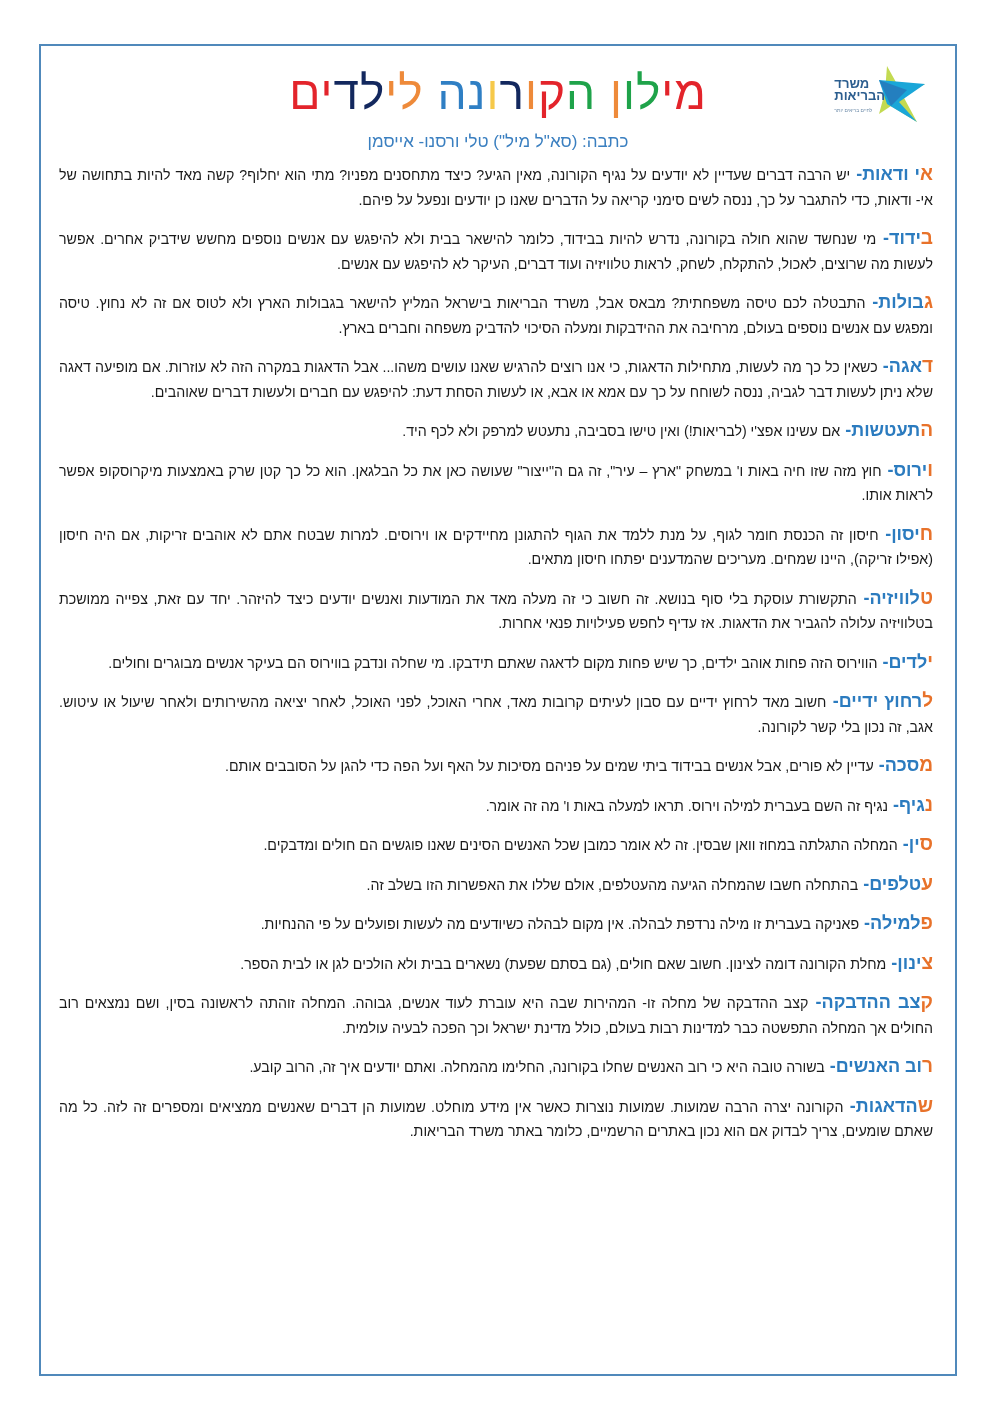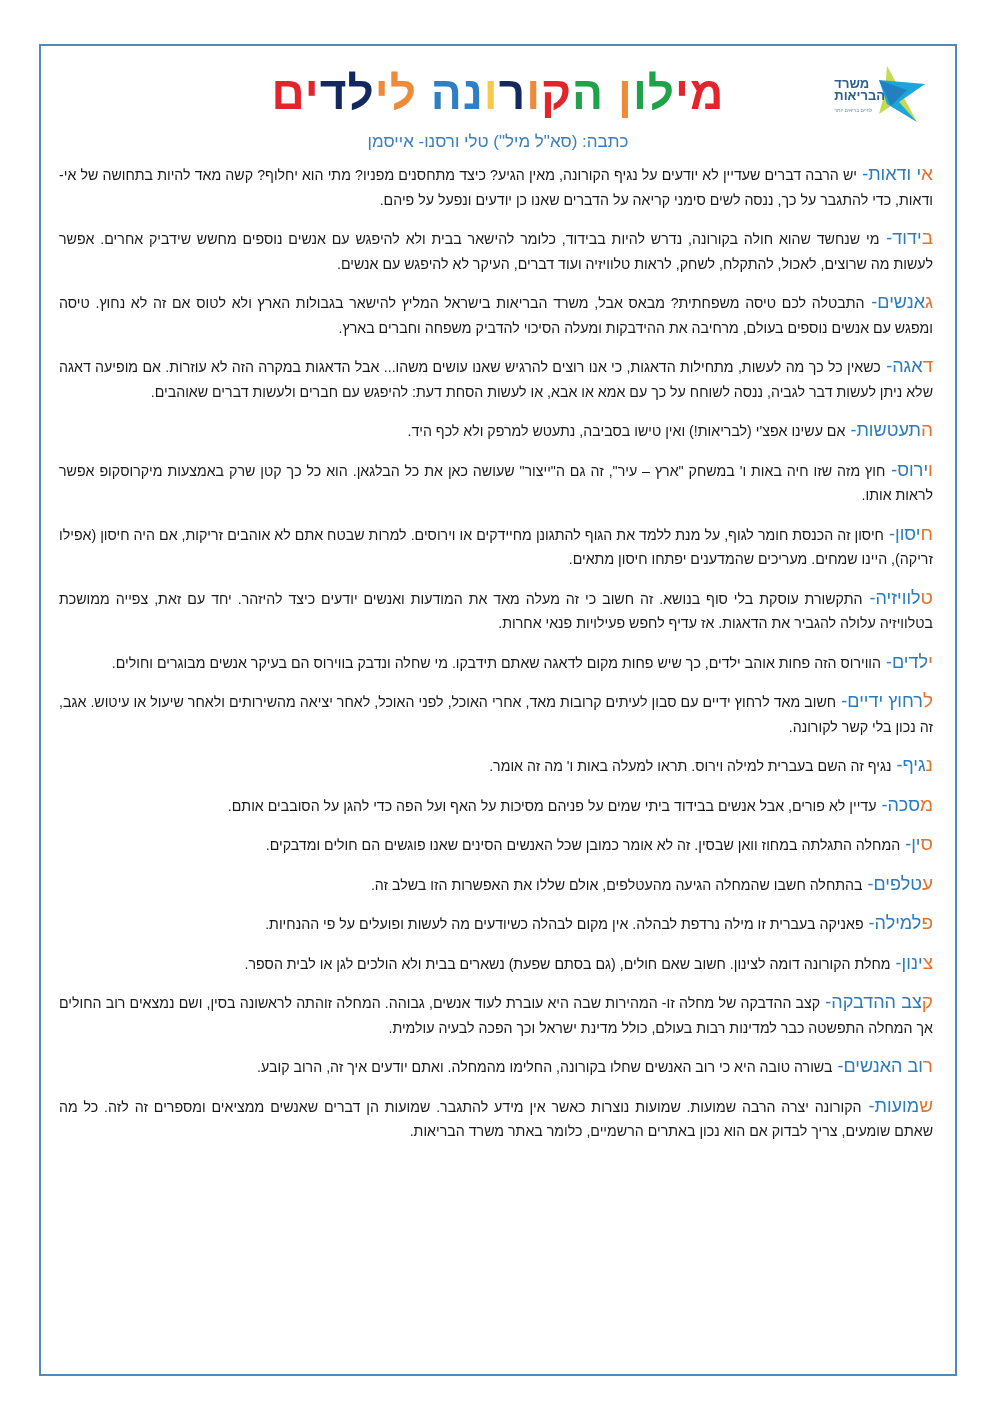--- a/index.html
+++ b/index.html
@@ -8,27 +8,27 @@
     .page-frame {
       position: absolute; left: 39px; top: 44px; width: 914px; height: 1328px;
       border: 2px solid #5089bb; box-sizing: content-box;
     }
     .header { position: absolute; top: 0; left: 0; right: 0; height: 110px; }
     .logo { position: absolute; right: 26px; top: 16px; width: 112px; height: 62px; }
     .logo-text { position: absolute; right: 44px; top: 16px; color: #2c5e8f; font-weight: bold;
                  font-size: 13px; line-height: 12px; text-align: left; }
     .logo-text .small { font-size: 5px; color: #6b8aa8; font-weight: normal; display:block; margin-top:2px;}
     .title { position: absolute; top: 18px; left: 0; right: 0; text-align: center;
-             font-size: 46px; font-weight: bold; letter-spacing: 1px; line-height: 58px; }
+             font-size: 46px; font-weight: normal; letter-spacing: 1px; line-height: 58px; }
     .title span { display: inline; }
     .subtitle { position: absolute; top: 86px; left: 0; right: 0; text-align: center;
                 font-size: 17px; color: #3a7fc0; }
     .entries { position: absolute; top: 116px; right: 22px; left: 18px; }
     .entry { font-size: 14.2px; line-height: 24.5px; color: #1a1a1a; margin-bottom: 14px; text-align: justify; }
-    .term { font-weight: normal; font-size: 18px; color: #2b7bbf; }
+    .term { font-weight: bold; font-size: 18px; color: #2b7bbf; }
     .term .first { color: #e8722a; font-size: 19px; }
     .term .dash { color: #2b7bbf; }
   </style>
 </head>
 <body>
 
 <div class="page-frame">
 
   <div class="header">
     <div class="logo">
@@ -44,31 +44,31 @@
       </div>
     </div>
 
     <div class="title" id="title"><span style="color: rgb(227, 36, 43);">מ</span><span style="color: rgb(227, 36, 43);">י</span><span style="color: rgb(31, 163, 74);">ל</span><span style="color: rgb(31, 163, 74);">ו</span><span style="color: rgb(238, 138, 58);">ן</span><span style="color: rgb(0, 0, 0);">&nbsp;</span><span style="color: rgb(31, 163, 74);">ה</span><span style="color: rgb(227, 36, 43);">ק</span><span style="color: rgb(238, 138, 58);">ו</span><span style="color: rgb(19, 40, 94);">ר</span><span style="color: rgb(246, 201, 74);">ו</span><span style="color: rgb(47, 127, 196);">נ</span><span style="color: rgb(47, 127, 196);">ה</span><span style="color: rgb(0, 0, 0);">&nbsp;</span><span style="color: rgb(238, 138, 58);">ל</span><span style="color: rgb(238, 138, 58);">י</span><span style="color: rgb(19, 40, 94);">ל</span><span style="color: rgb(19, 40, 94);">ד</span><span style="color: rgb(227, 36, 43);">י</span><span style="color: rgb(227, 36, 43);">ם</span></div>
     <div class="subtitle">כתבה:  (סא"ל מיל") טלי ורסנו- אייסמן</div>
   </div>
 
   <div class="entries" id="entries">
       <div class="entry"><span class="term"><span class="first">א</span><span>י ודאות</span><span class="dash">- </span></span><span>יש הרבה דברים שעדיין לא יודעים על נגיף הקורונה, מאין הגיע? כיצד מתחסנים מפניו? מתי הוא יחלוף? קשה מאד להיות בתחושה של אי- ודאות, כדי להתגבר על כך, ננסה לשים סימני קריאה על הדברים שאנו כן יודעים ונפעל על פיהם.</span></div>
       <div class="entry"><span class="term"><span class="first">ב</span><span>ידוד</span><span class="dash">- </span></span><span>מי שנחשד שהוא חולה בקורונה, נדרש להיות בבידוד, כלומר להישאר בבית ולא להיפגש עם אנשים נוספים מחשש שידביק אחרים. אפשר לעשות מה שרוצים, לאכול, להתקלח, לשחק, לראות טלוויזיה ועוד דברים, העיקר לא להיפגש עם אנשים.</span></div>
-      <div class="entry"><span class="term"><span class="first">ג</span><span>אנשים</span><span class="dash">- </span></span><span>התבטלה לכם טיסה משפחתית? מבאס אבל, משרד הבריאות בישראל המליץ להישאר בגבולות הארץ ולא לטוס אם זה לא נחוץ. טיסה ומפגש עם אנשים נוספים בעולם, מרחיבה את ההידבקות ומעלה הסיכוי להדביק משפחה וחברים בארץ.</span></div>
+      <div class="entry"><span class="term"><span class="first">ג</span><span>בולות</span><span class="dash">- </span></span><span>התבטלה לכם טיסה משפחתית? מבאס אבל, משרד הבריאות בישראל המליץ להישאר בגבולות הארץ ולא לטוס אם זה לא נחוץ. טיסה ומפגש עם אנשים נוספים בעולם, מרחיבה את ההידבקות ומעלה הסיכוי להדביק משפחה וחברים בארץ.</span></div>
       <div class="entry"><span class="term"><span class="first">ד</span><span>אגה</span><span class="dash">- </span></span><span>כשאין כל כך מה לעשות, מתחילות הדאגות, כי אנו רוצים להרגיש שאנו עושים משהו... אבל הדאגות במקרה הזה לא עוזרות. אם מופיעה דאגה שלא ניתן לעשות דבר לגביה, ננסה לשוחח על כך עם אמא או אבא, או לעשות הסחת דעת: להיפגש עם חברים ולעשות דברים שאוהבים.</span></div>
       <div class="entry"><span class="term"><span class="first">ה</span><span>תעטשות</span><span class="dash">- </span></span><span>אם עשינו אפצ'י (לבריאות!) ואין טישו בסביבה, נתעטש למרפק ולא לכף היד.</span></div>
       <div class="entry"><span class="term"><span class="first">ו</span><span>ירוס</span><span class="dash">- </span></span><span>חוץ מזה שזו חיה באות ו' במשחק "ארץ – עיר", זה גם ה"ייצור" שעושה כאן את כל הבלגאן. הוא כל כך קטן שרק באמצעות מיקרוסקופ אפשר לראות אותו.</span></div>
       <div class="entry"><span class="term"><span class="first">ח</span><span>יסון</span><span class="dash">- </span></span><span>חיסון זה הכנסת חומר לגוף, על מנת ללמד את הגוף להתגונן מחיידקים או וירוסים. למרות שבטח אתם לא אוהבים זריקות, אם היה חיסון (אפילו זריקה), היינו שמחים. מעריכים שהמדענים יפתחו חיסון מתאים.</span></div>
       <div class="entry"><span class="term"><span class="first">ט</span><span>לוויזיה</span><span class="dash">- </span></span><span>התקשורת עוסקת בלי סוף בנושא. זה חשוב כי זה מעלה מאד את המודעות ואנשים יודעים כיצד להיזהר. יחד עם זאת, צפייה ממושכת בטלוויזיה עלולה להגביר את הדאגות. אז עדיף לחפש פעילויות פנאי אחרות.</span></div>
       <div class="entry"><span class="term"><span class="first">י</span><span>לדים</span><span class="dash">- </span></span><span>הווירוס הזה פחות אוהב ילדים, כך שיש פחות מקום לדאגה שאתם תידבקו. מי שחלה ונדבק בווירוס הם בעיקר אנשים מבוגרים וחולים.</span></div>
       <div class="entry"><span class="term"><span class="first">ל</span><span>רחוץ ידיים</span><span class="dash">- </span></span><span>חשוב מאד לרחוץ ידיים עם סבון לעיתים קרובות מאד, אחרי האוכל, לפני האוכל, לאחר יציאה מהשירותים ולאחר שיעול או עיטוש. אגב, זה נכון בלי קשר לקורונה.</span></div>
+      <div class="entry"><span class="term"><span class="first">מ</span><span>סכה</span><span class="dash">- </span></span><span>עדיין לא פורים, אבל אנשים בבידוד ביתי שמים על פניהם מסיכות על האף ועל הפה כדי להגן על הסובבים אותם.</span></div>
       <div class="entry"><span class="term"><span class="first">נ</span><span>גיף</span><span class="dash">- </span></span><span>נגיף זה השם בעברית למילה וירוס. תראו למעלה באות ו' מה זה אומר.</span></div>
-      <div class="entry"><span class="term"><span class="first">מ</span><span>סכה</span><span class="dash">- </span></span><span>עדיין לא פורים, אבל אנשים בבידוד ביתי שמים על פניהם מסיכות על האף ועל הפה כדי להגן על הסובבים אותם.</span></div>
       <div class="entry"><span class="term"><span class="first">ס</span><span>ין</span><span class="dash">- </span></span><span>המחלה התגלתה במחוז וואן שבסין. זה לא אומר כמובן שכל האנשים הסינים שאנו פוגשים הם חולים ומדבקים.</span></div>
       <div class="entry"><span class="term"><span class="first">ע</span><span>טלפים</span><span class="dash">- </span></span><span>בהתחלה חשבו שהמחלה הגיעה מהעטלפים, אולם שללו את האפשרות הזו בשלב זה.</span></div>
       <div class="entry"><span class="term"><span class="first">פ</span><span>למילה</span><span class="dash">- </span></span><span>פאניקה בעברית זו מילה נרדפת לבהלה. אין מקום לבהלה כשיודעים מה לעשות ופועלים על פי ההנחיות.</span></div>
       <div class="entry"><span class="term"><span class="first">צ</span><span>ינון</span><span class="dash">- </span></span><span>מחלת הקורונה דומה לצינון. חשוב שאם חולים, (גם בסתם שפעת) נשארים בבית ולא הולכים לגן או לבית הספר.</span></div>
       <div class="entry"><span class="term"><span class="first">ק</span><span>צב ההדבקה</span><span class="dash">- </span></span><span>קצב ההדבקה של מחלה זו- המהירות שבה היא עוברת לעוד אנשים, גבוהה. המחלה זוהתה לראשונה בסין, ושם נמצאים רוב החולים אך המחלה התפשטה כבר למדינות רבות בעולם, כולל מדינת ישראל וכך הפכה לבעיה עולמית.</span></div>
       <div class="entry"><span class="term"><span class="first">ר</span><span>וב האנשים</span><span class="dash">- </span></span><span>בשורה טובה היא כי רוב האנשים שחלו בקורונה, החלימו מהמחלה. ואתם יודעים איך זה, הרוב קובע.</span></div>
-      <div class="entry"><span class="term"><span class="first">ש</span><span>מועות</span><span class="dash">- </span></span><span>הקורונה יצרה הרבה שמועות. שמועות נוצרות כאשר אין מידע להתגבר. שמועות הן דברים שאנשים ממציאים ומספרים זה לזה. כל מה שאתם שומעים, צריך לבדוק אם הוא נכון באתרים הרשמיים, כלומר באתר משרד הבריאות.</span></div>
+      <div class="entry"><span class="term"><span class="first">ש</span><span>הדאגות</span><span class="dash">- </span></span><span>הקורונה יצרה הרבה שמועות. שמועות נוצרות כאשר אין מידע מוחלט. שמועות הן דברים שאנשים ממציאים ומספרים זה לזה. כל מה שאתם שומעים, צריך לבדוק אם הוא נכון באתרים הרשמיים, כלומר באתר משרד הבריאות.</span></div>
     </div>
 </div>
 
 </body></html>

